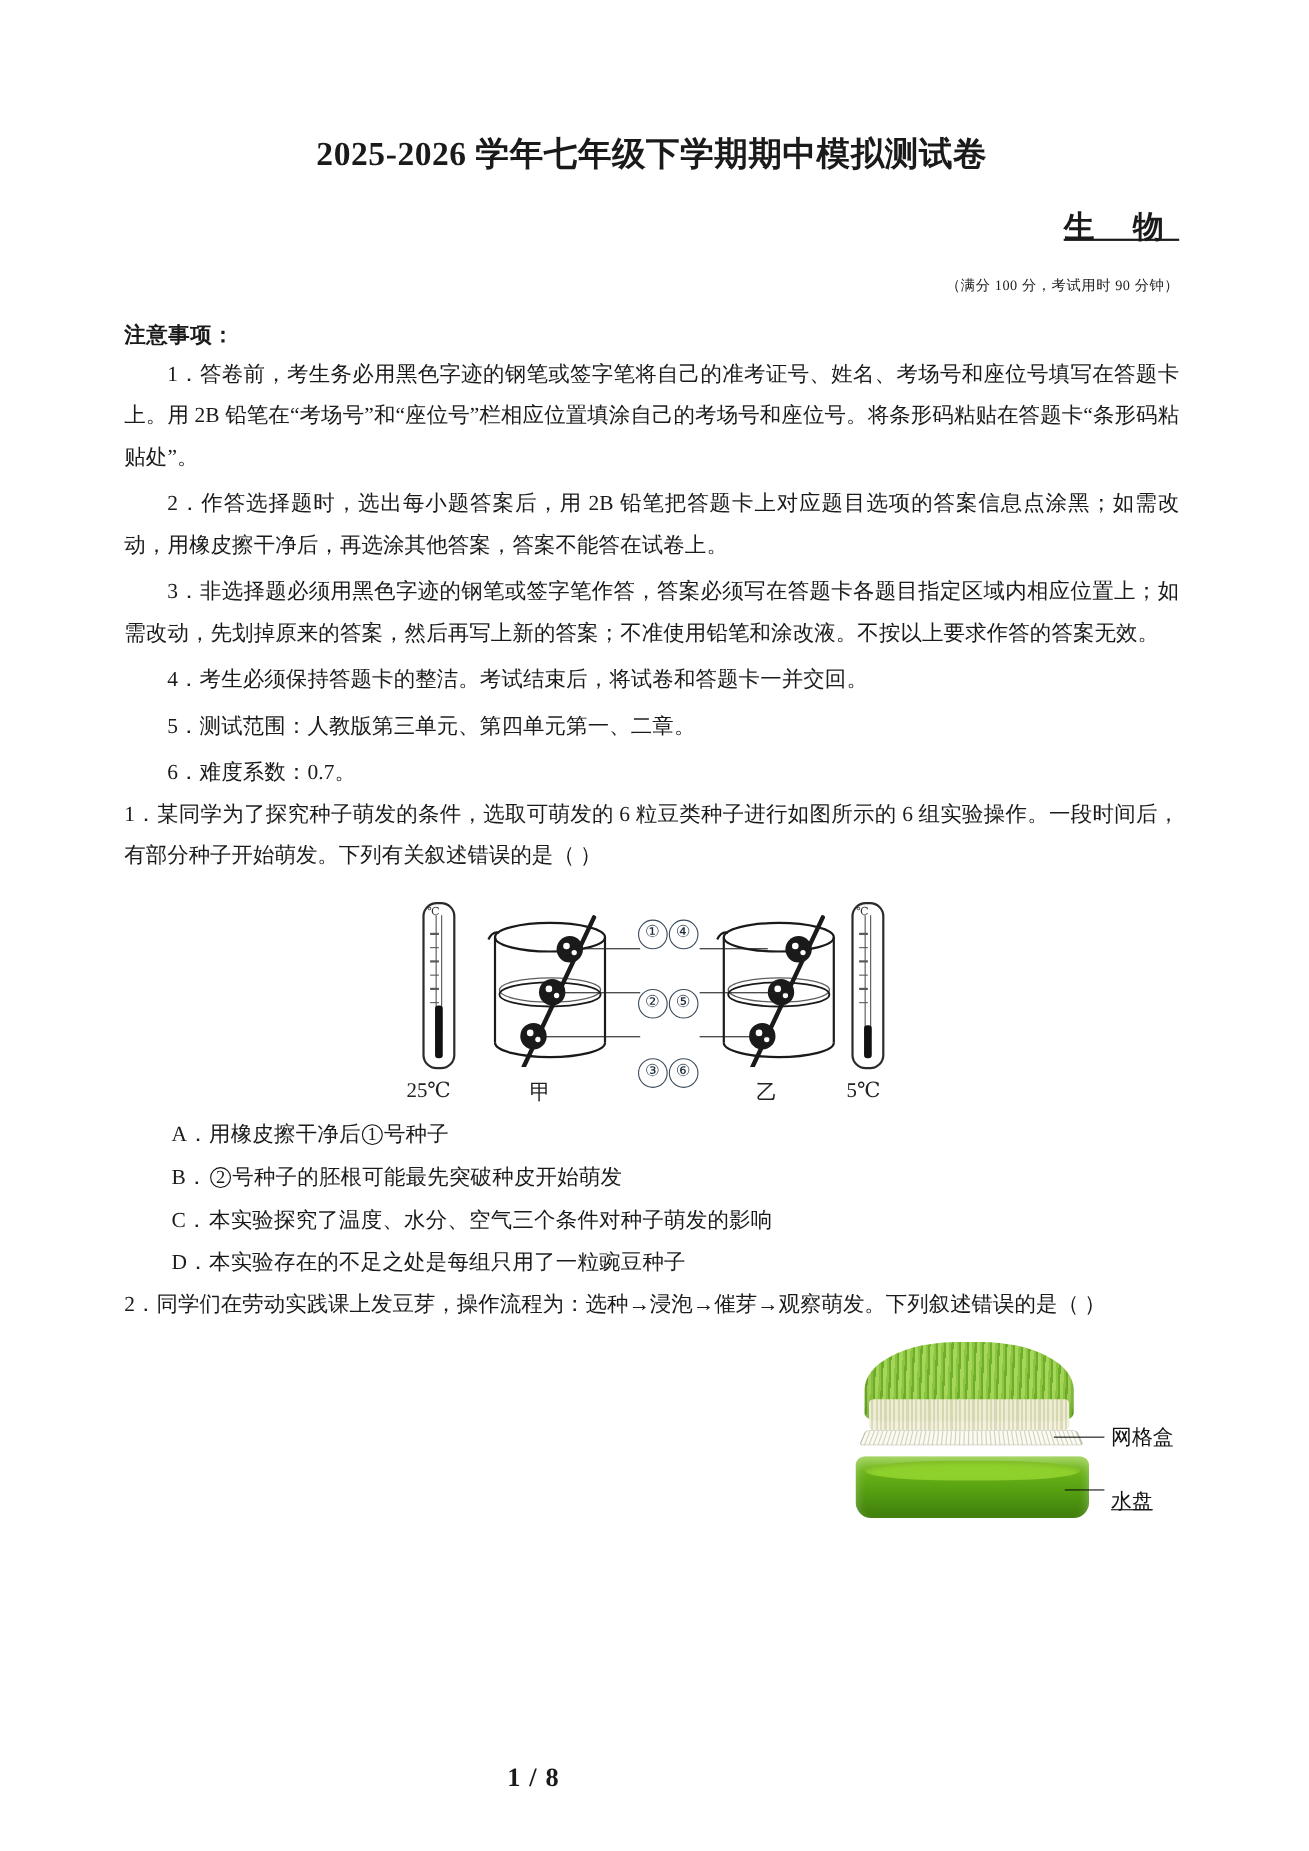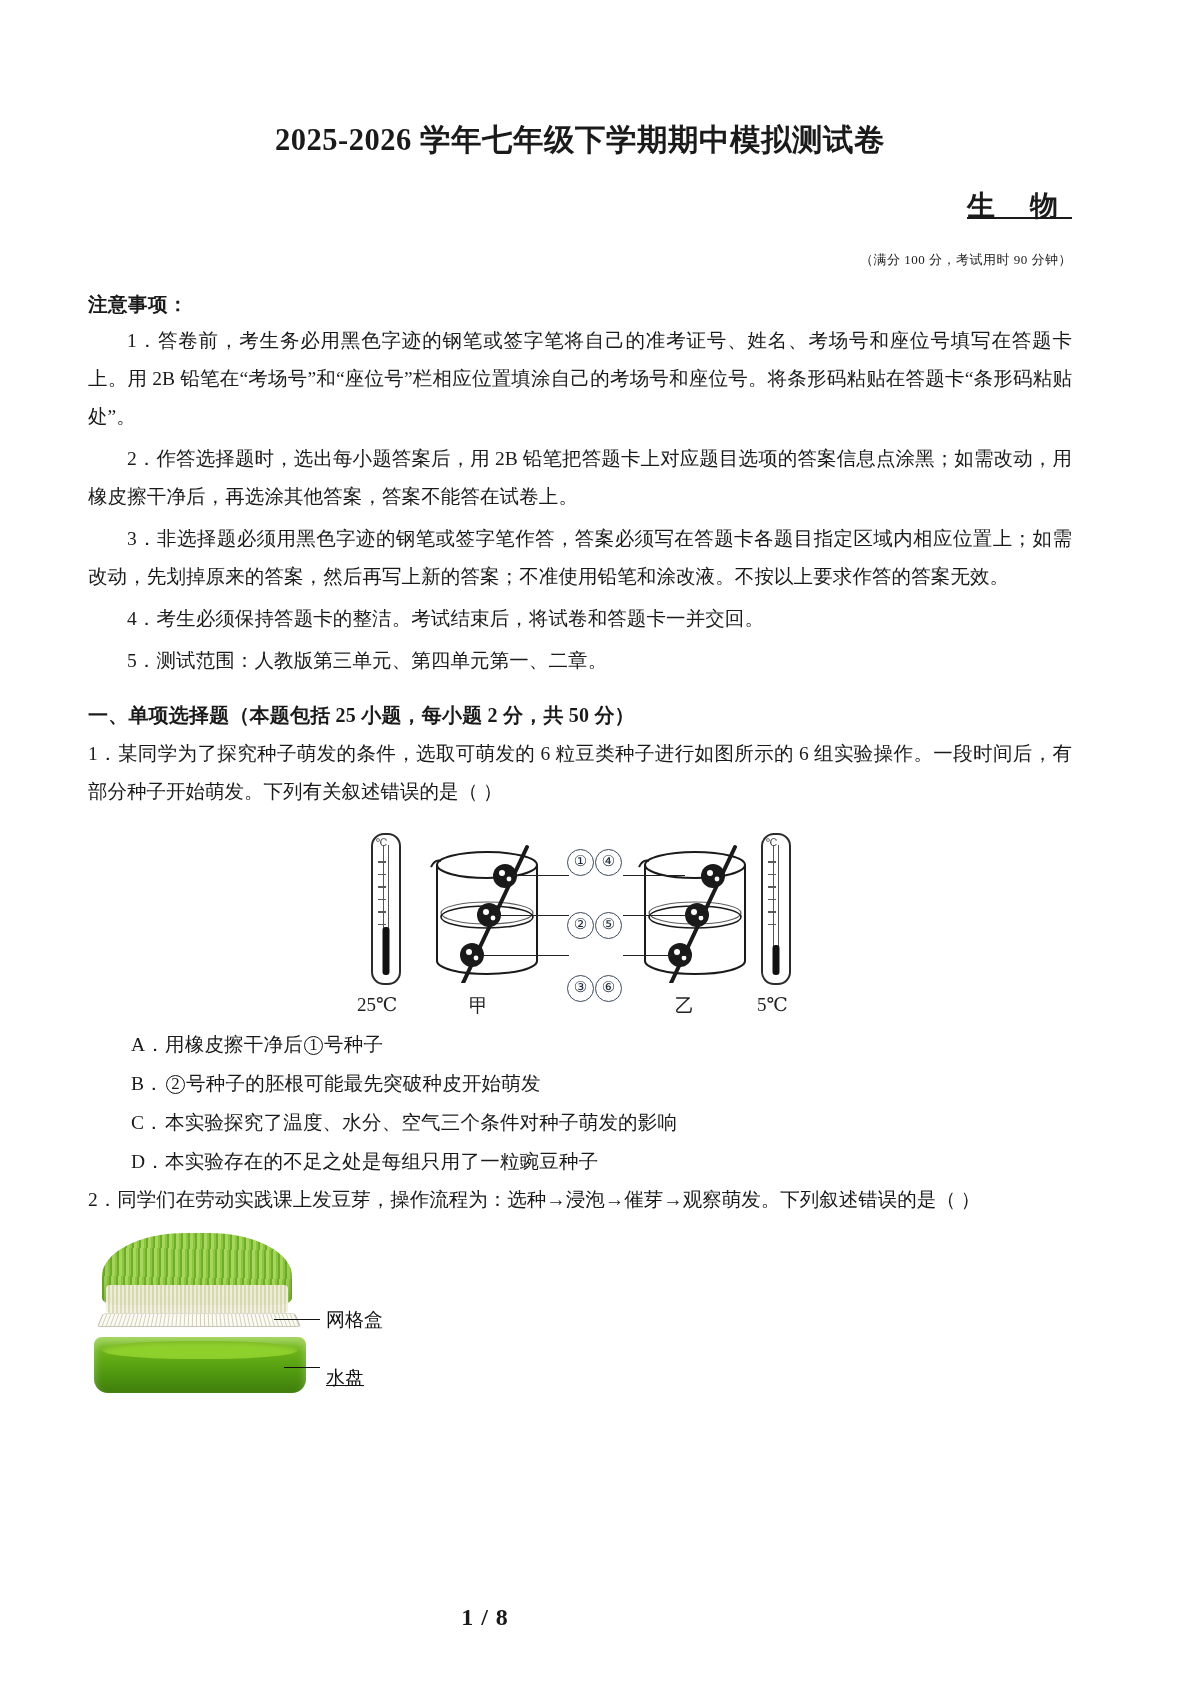--- a/index.html
+++ b/index.html
@@ -11,21 +11,21 @@
     width: 1190px;
     min-height: 1683px;
     font-family: "Liberation Serif", "DejaVu Serif", serif;
     color: #1a1a1a;
     position: relative;
   }
   .page {
     width: 1190px;
     min-height: 1683px;
     box-sizing: border-box;
-    padding: 92px 118px 40px 88px;
+    padding: 92px 118px 40px 113px;
     position: relative;
   }
 
   
   .doc-title {
     text-align: center;
     font-size: 30.5px;
     font-weight: bold;
     letter-spacing: 0.5px;
     margin: 28px 0 0 0;
@@ -219,21 +219,21 @@
   }
   .cap-t1 { left: 12px;  top: 0; }
   .cap-jia { left: 124px; top: 0; font-size: 18.5px; }
   .cap-yi  { left: 330px; top: 0; font-size: 18.5px; }
   .cap-t2 { left: 412px; top: 0; }
 
   
   .fig2 {
     margin: 14px 0 6px 0;
     display: flex;
-    justify-content: flex-start;
+    justify-content: flex-end;
   }
   .fig2-inner {
     position: relative;
     width: 300px;
     height: 175px;
   }
   .sprout-top {
     position: absolute;
     left: 14px;
     top: 0;
@@ -326,22 +326,22 @@
   <div class="doc-subject">生 物</div>
   <div class="doc-meta">（满分 100 分，考试用时 90 分钟）</div>
 
   <div class="notice-heading">注意事项：</div>
 
   <p class="notice-item">1．答卷前，考生务必用黑色字迹的钢笔或签字笔将自己的准考证号、姓名、考场号和座位号填写在答题卡上。用 2B 铅笔在“考场号”和“座位号”栏相应位置填涂自己的考场号和座位号。将条形码粘贴在答题卡“条形码粘贴处”。</p>
   <p class="notice-item">2．作答选择题时，选出每小题答案后，用 2B 铅笔把答题卡上对应题目选项的答案信息点涂黑；如需改动，用橡皮擦干净后，再选涂其他答案，答案不能答在试卷上。</p>
   <p class="notice-item">3．非选择题必须用黑色字迹的钢笔或签字笔作答，答案必须写在答题卡各题目指定区域内相应位置上；如需改动，先划掉原来的答案，然后再写上新的答案；不准使用铅笔和涂改液。不按以上要求作答的答案无效。</p>
   <p class="notice-item">4．考生必须保持答题卡的整洁。考试结束后，将试卷和答题卡一并交回。</p>
   <p class="notice-item">5．测试范围：人教版第三单元、第四单元第一、二章。</p>
-
-  <div class="section-heading">一、单项选择题（本题包括 25 小题，每小题 2 分，共 50 分）</div>
+  <p class="notice-item">6．难度系数：0.7。</p>
+
 
   <div class="question q-hang">
     <span>1．</span><span>某同学为了探究种子萌发的条件，选取可萌发的 6 粒豆类种子进行如图所示的 6 组实验操作。一段时间</span><span>后，有部分种子开始萌发。下列有关叙述错误的是（          ）</span>
   </div>
 
   <div class="fig1">
     <div class="fig1-inner">
 
       <div class="thermo left">
         <span class="unit">℃</span>

